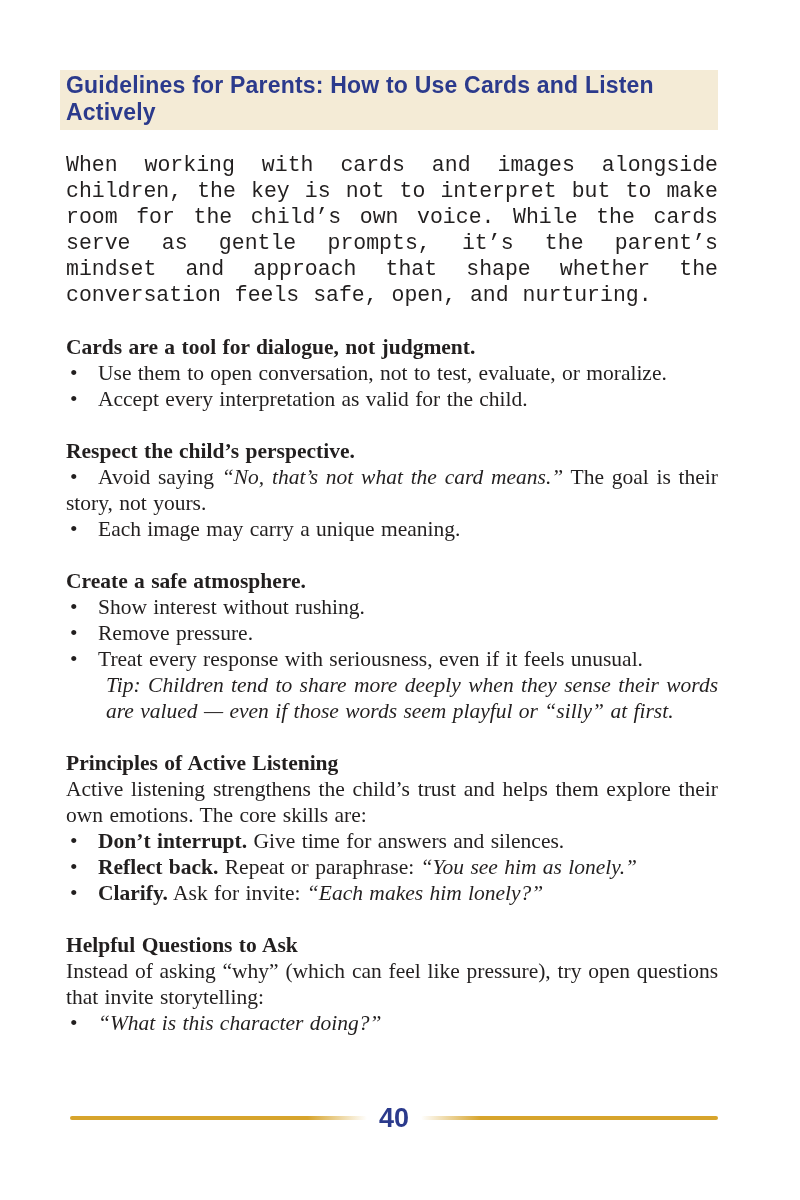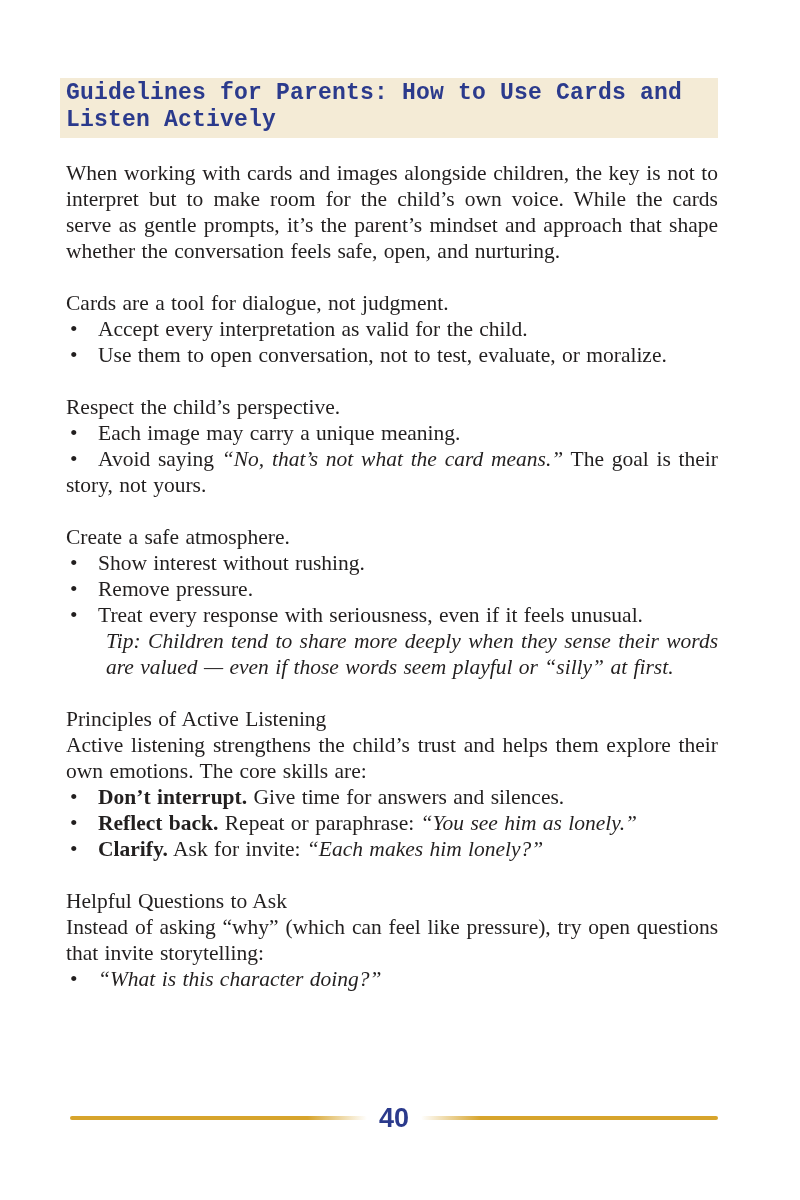--- a/index.html
+++ b/index.html
@@ -17,38 +17,38 @@
     font-family:"Liberation Serif", serif;
     position:relative;
     overflow:hidden;
   }
   .page{
     padding:62px 82px 0 66px;
   }
   .title{
     background:var(--cream);
     color:var(--navy);
-    font-family:Liberation Mono, monospace;
+    font-family:Liberation Sans, sans-serif;
     font-weight:bold;
     font-size:23px;
     line-height:27px;
     letter-spacing:0.2px;
-    margin:16px 0 0 -6px;
+    margin:8px 0 0 -6px;
     padding:2px 0 4px 6px;
   }
   .para, .bullet, .heading{
     font-size:21.5px;
     line-height:26px;
     margin:0;
     word-spacing:1px;
   }
   .heading{
-    font-weight:normal;
+    font-weight:bold;
   }
-  .intro{margin-top:22px;}
+  .intro{margin-top:22px;font-family:Liberation Mono, monospace;}
   section{margin-top:26px;}
   .j{text-align:justify;}
   .i{font-style:italic;}
   .b{font-weight:bold;}
   .tip{font-style:italic;margin-left:40px;}
   .dot{
     display:inline-block;
     width:32px;
     padding-left:4px;
     font-style:normal;
@@ -79,34 +79,34 @@
 
 <div class="page">
 
   <h1 class="title">Guidelines for Parents: How to Use Cards and Listen Actively</h1>
 
   <p class="para j intro">When working with cards and images alongside children, the key is not to interpret but to make room for the child’s own voice. While the cards serve as gentle prompts, it’s the parent’s mindset and approach that shape whether the conversation feels safe, open, and nurturing.</p>
 
   <section>
     <h2 class="heading">Cards are a tool for dialogue, not judgment.</h2>
     <div class="bullet j">
-      <span class="dot">•</span><span>Accept every interpretation as valid for the child.</span>
+      <span class="dot">•</span><span>Use them to open conversation, not to test, evaluate, or moralize.</span>
     </div>
     <div class="bullet j">
-      <span class="dot">•</span><span>Use them to open conversation, not to test, evaluate, or moralize.</span>
+      <span class="dot">•</span><span>Accept every interpretation as valid for the child.</span>
     </div>
   </section>
 
   <section>
     <h2 class="heading">Respect the child’s perspective.</h2>
     <div class="bullet j">
-      <span class="dot">•</span><span>Each image may carry a unique meaning.</span>
+      <span class="dot">•</span><span>Avoid saying </span><span class="i">“No, that’s not what the card means.”</span><span> The goal is their story, not yours.</span>
     </div>
     <div class="bullet j">
-      <span class="dot">•</span><span>Avoid saying </span><span class="i">“No, that’s not what the card means.”</span><span> The goal is their story, not yours.</span>
+      <span class="dot">•</span><span>Each image may carry a unique meaning.</span>
     </div>
   </section>
 
   <section>
     <h2 class="heading">Create a safe atmosphere.</h2>
     <div class="bullet j">
       <span class="dot">•</span><span>Show interest without rushing.</span>
     </div>
     <div class="bullet j">
       <span class="dot">•</span><span>Remove pressure.</span>

